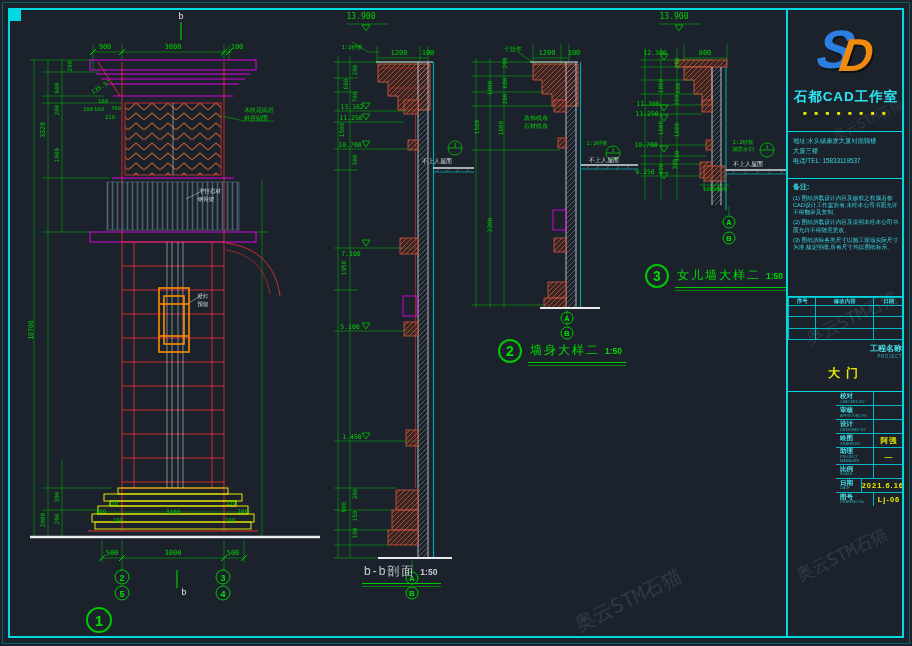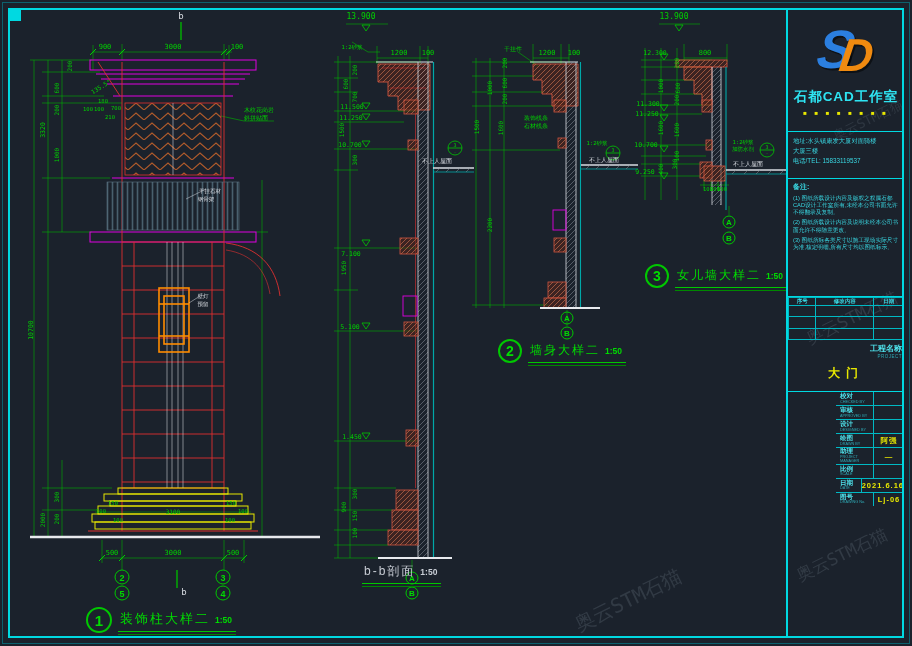--- a/index.html
+++ b/index.html
@@ -376,21 +376,21 @@
       <span class="lbl" style="left: 173px; top: 553px; font-size: 7px; transform: translate(-50%, -50%);">3000</span>
       <span class="lbl" style="left: 233px; top: 553px; font-size: 7px; transform: translate(-50%, -50%);">500</span>
       <span class="lbl" style="left: 184px; top: 592px; font-size: 9px; color: rgb(216, 220, 226); transform: translate(-50%, -50%);">b</span>
       <span class="lbl" style="left: 361px; top: 17px; font-size: 8px; transform: translate(-50%, -50%);">13.900</span>
       <span class="lbl" style="left: 352px; top: 48px; font-size: 5.5px; transform: translate(-50%, -50%);">1:2砂浆</span>
       <span class="lbl" style="left: 399px; top: 53px; font-size: 7px; transform: translate(-50%, -50%);">1200</span>
       <span class="lbl" style="left: 428px; top: 53px; font-size: 7px; transform: translate(-50%, -50%);">100</span>
       <span class="lbl" style="left: 355px; top: 70px; font-size: 6px; transform: translate(-50%, -50%) rotate(-90deg);">200</span>
       <span class="lbl" style="left: 346px; top: 84px; font-size: 6px; transform: translate(-50%, -50%) rotate(-90deg);">600</span>
       <span class="lbl" style="left: 355px; top: 97px; font-size: 6px; transform: translate(-50%, -50%) rotate(-90deg);">700</span>
-      <span class="lbl" style="left: 352px; top: 107px; font-size: 6.5px; transform: translate(-50%, -50%);">11.500</span>
+      <span class="lbl" style="left: 352px; top: 107px; font-size: 6.5px; transform: translate(-50%, -50%);">13.162</span>
       <span class="lbl" style="left: 351px; top: 118px; font-size: 6.5px; transform: translate(-50%, -50%);">11.250</span>
       <span class="lbl" style="left: 342px; top: 130px; font-size: 6px; transform: translate(-50%, -50%) rotate(-90deg);">1500</span>
       <span class="lbl" style="left: 350px; top: 145px; font-size: 6.5px; transform: translate(-50%, -50%);">10.700</span>
       <span class="lbl" style="left: 355px; top: 160px; font-size: 6px; transform: translate(-50%, -50%) rotate(-90deg);">300</span>
       <span class="lbl" style="left: 351px; top: 254px; font-size: 6.5px; transform: translate(-50%, -50%);">7.100</span>
       <span class="lbl" style="left: 344px; top: 268px; font-size: 6px; transform: translate(-50%, -50%) rotate(-90deg);">1950</span>
       <span class="lbl" style="left: 350px; top: 327px; font-size: 6.5px; transform: translate(-50%, -50%);">5.100</span>
       <span class="lbl" style="left: 352px; top: 437px; font-size: 6.5px; transform: translate(-50%, -50%);">1.450</span>
       <span class="lbl" style="left: 355px; top: 494px; font-size: 6px; transform: translate(-50%, -50%) rotate(-90deg);">300</span>
       <span class="lbl" style="left: 344px; top: 507px; font-size: 6px; transform: translate(-50%, -50%) rotate(-90deg);">900</span>
@@ -453,21 +453,20 @@
       <span class="bub" style="left: 412px; top: 578px; width: 13px; height: 13px; font-size: 8px;">A</span>
       <span class="bub" style="left: 412px; top: 593px; width: 13px; height: 13px; font-size: 8px;">B</span>
       <span class="bub" style="left: 567px; top: 318px; width: 13px; height: 13px; font-size: 8px;">A</span>
       <span class="bub" style="left: 567px; top: 333px; width: 13px; height: 13px; font-size: 8px;">B</span>
       <span class="bub" style="left: 729px; top: 222px; width: 13px; height: 13px; font-size: 8px;">A</span>
       <span class="bub" style="left: 729px; top: 238px; width: 13px; height: 13px; font-size: 8px;">B</span>
     </div>
 
   <div class="dwg" style="left:86px;top:607px;">
     <span class="circ" style="width:26px;height:26px;font-size:15px;">1</span>
-    <span class="u2"><span class="ttl">装饰柱大样二</span><span class="scl">1:50</span></span>
   </div>
   <div class="dwg sec" style="left:362px;top:561px;">
     <span class="u2"><span class="ttl" style="font-size:12px;">b-b剖面</span><span class="scl">1:50</span></span>
   </div>
   <div class="dwg" style="left:498px;top:339px;">
     <span class="circ" style="width:24px;height:24px;font-size:14px;">2</span>
     <span class="u2"><span class="ttl" style="font-size:12px;">墙身大样二</span><span class="scl">1:50</span></span>
   </div>
   <div class="dwg" style="left:645px;top:264px;">
     <span class="circ" style="width:24px;height:24px;font-size:14px;">3</span>

